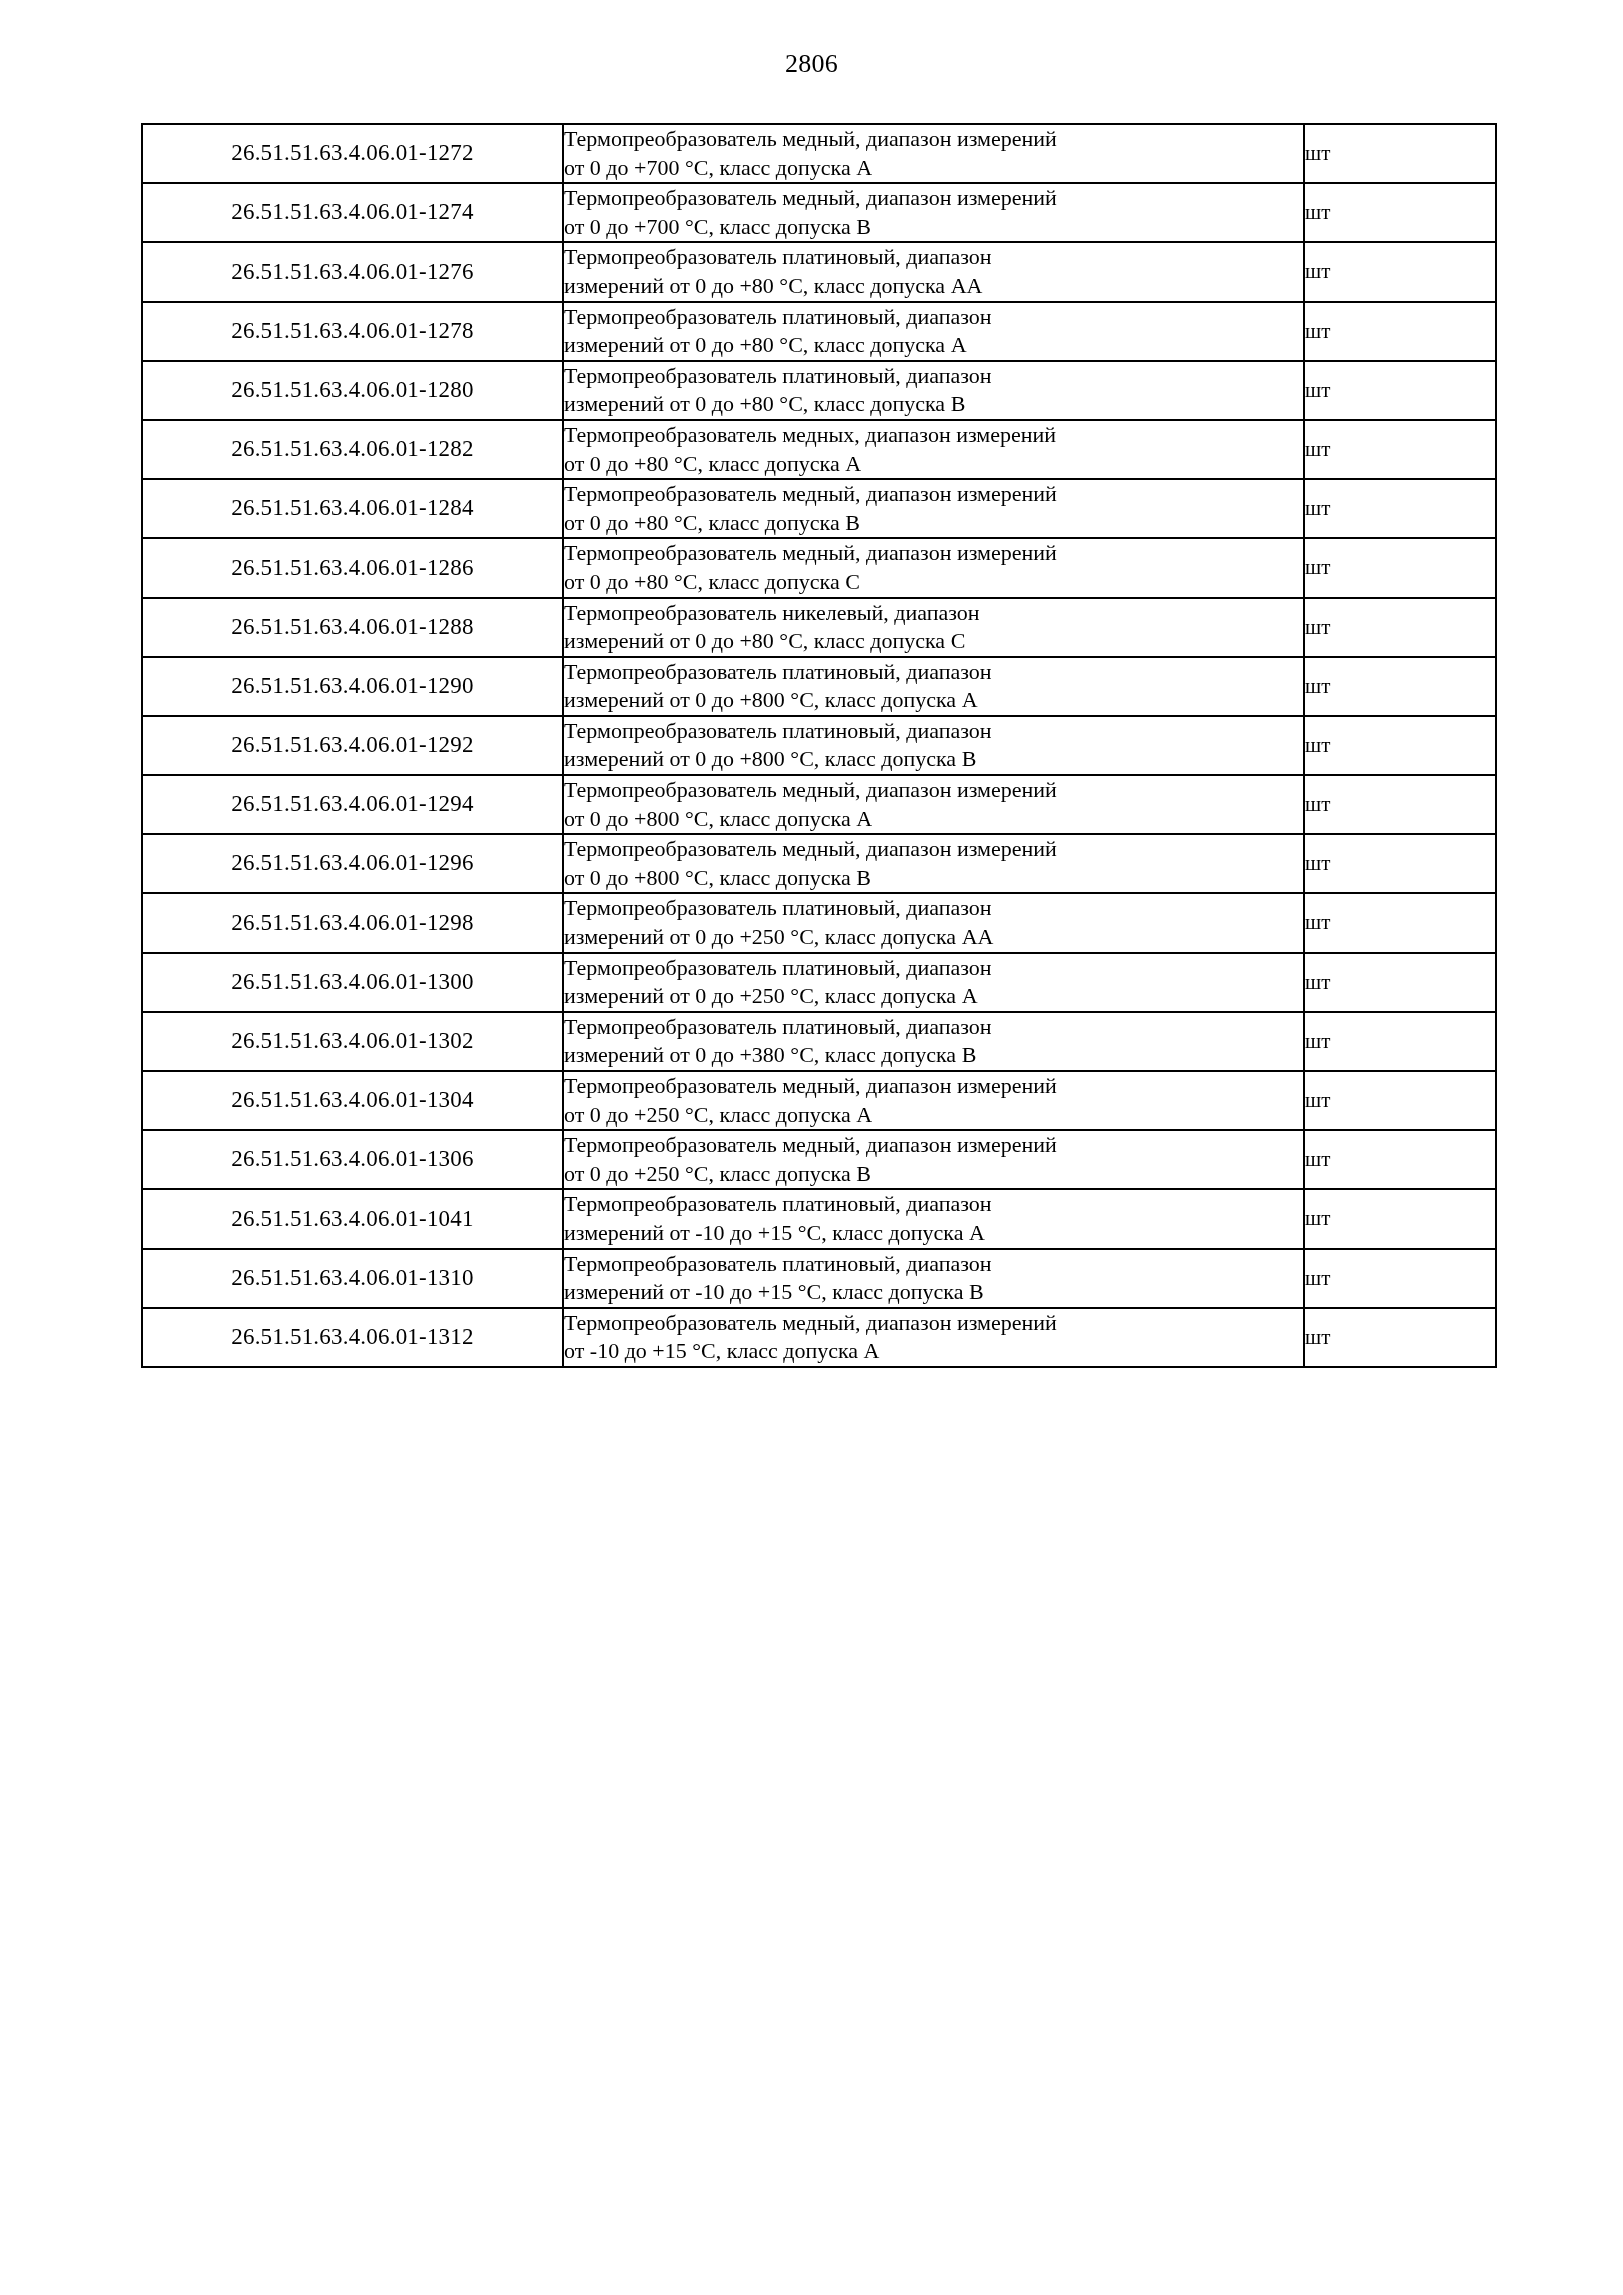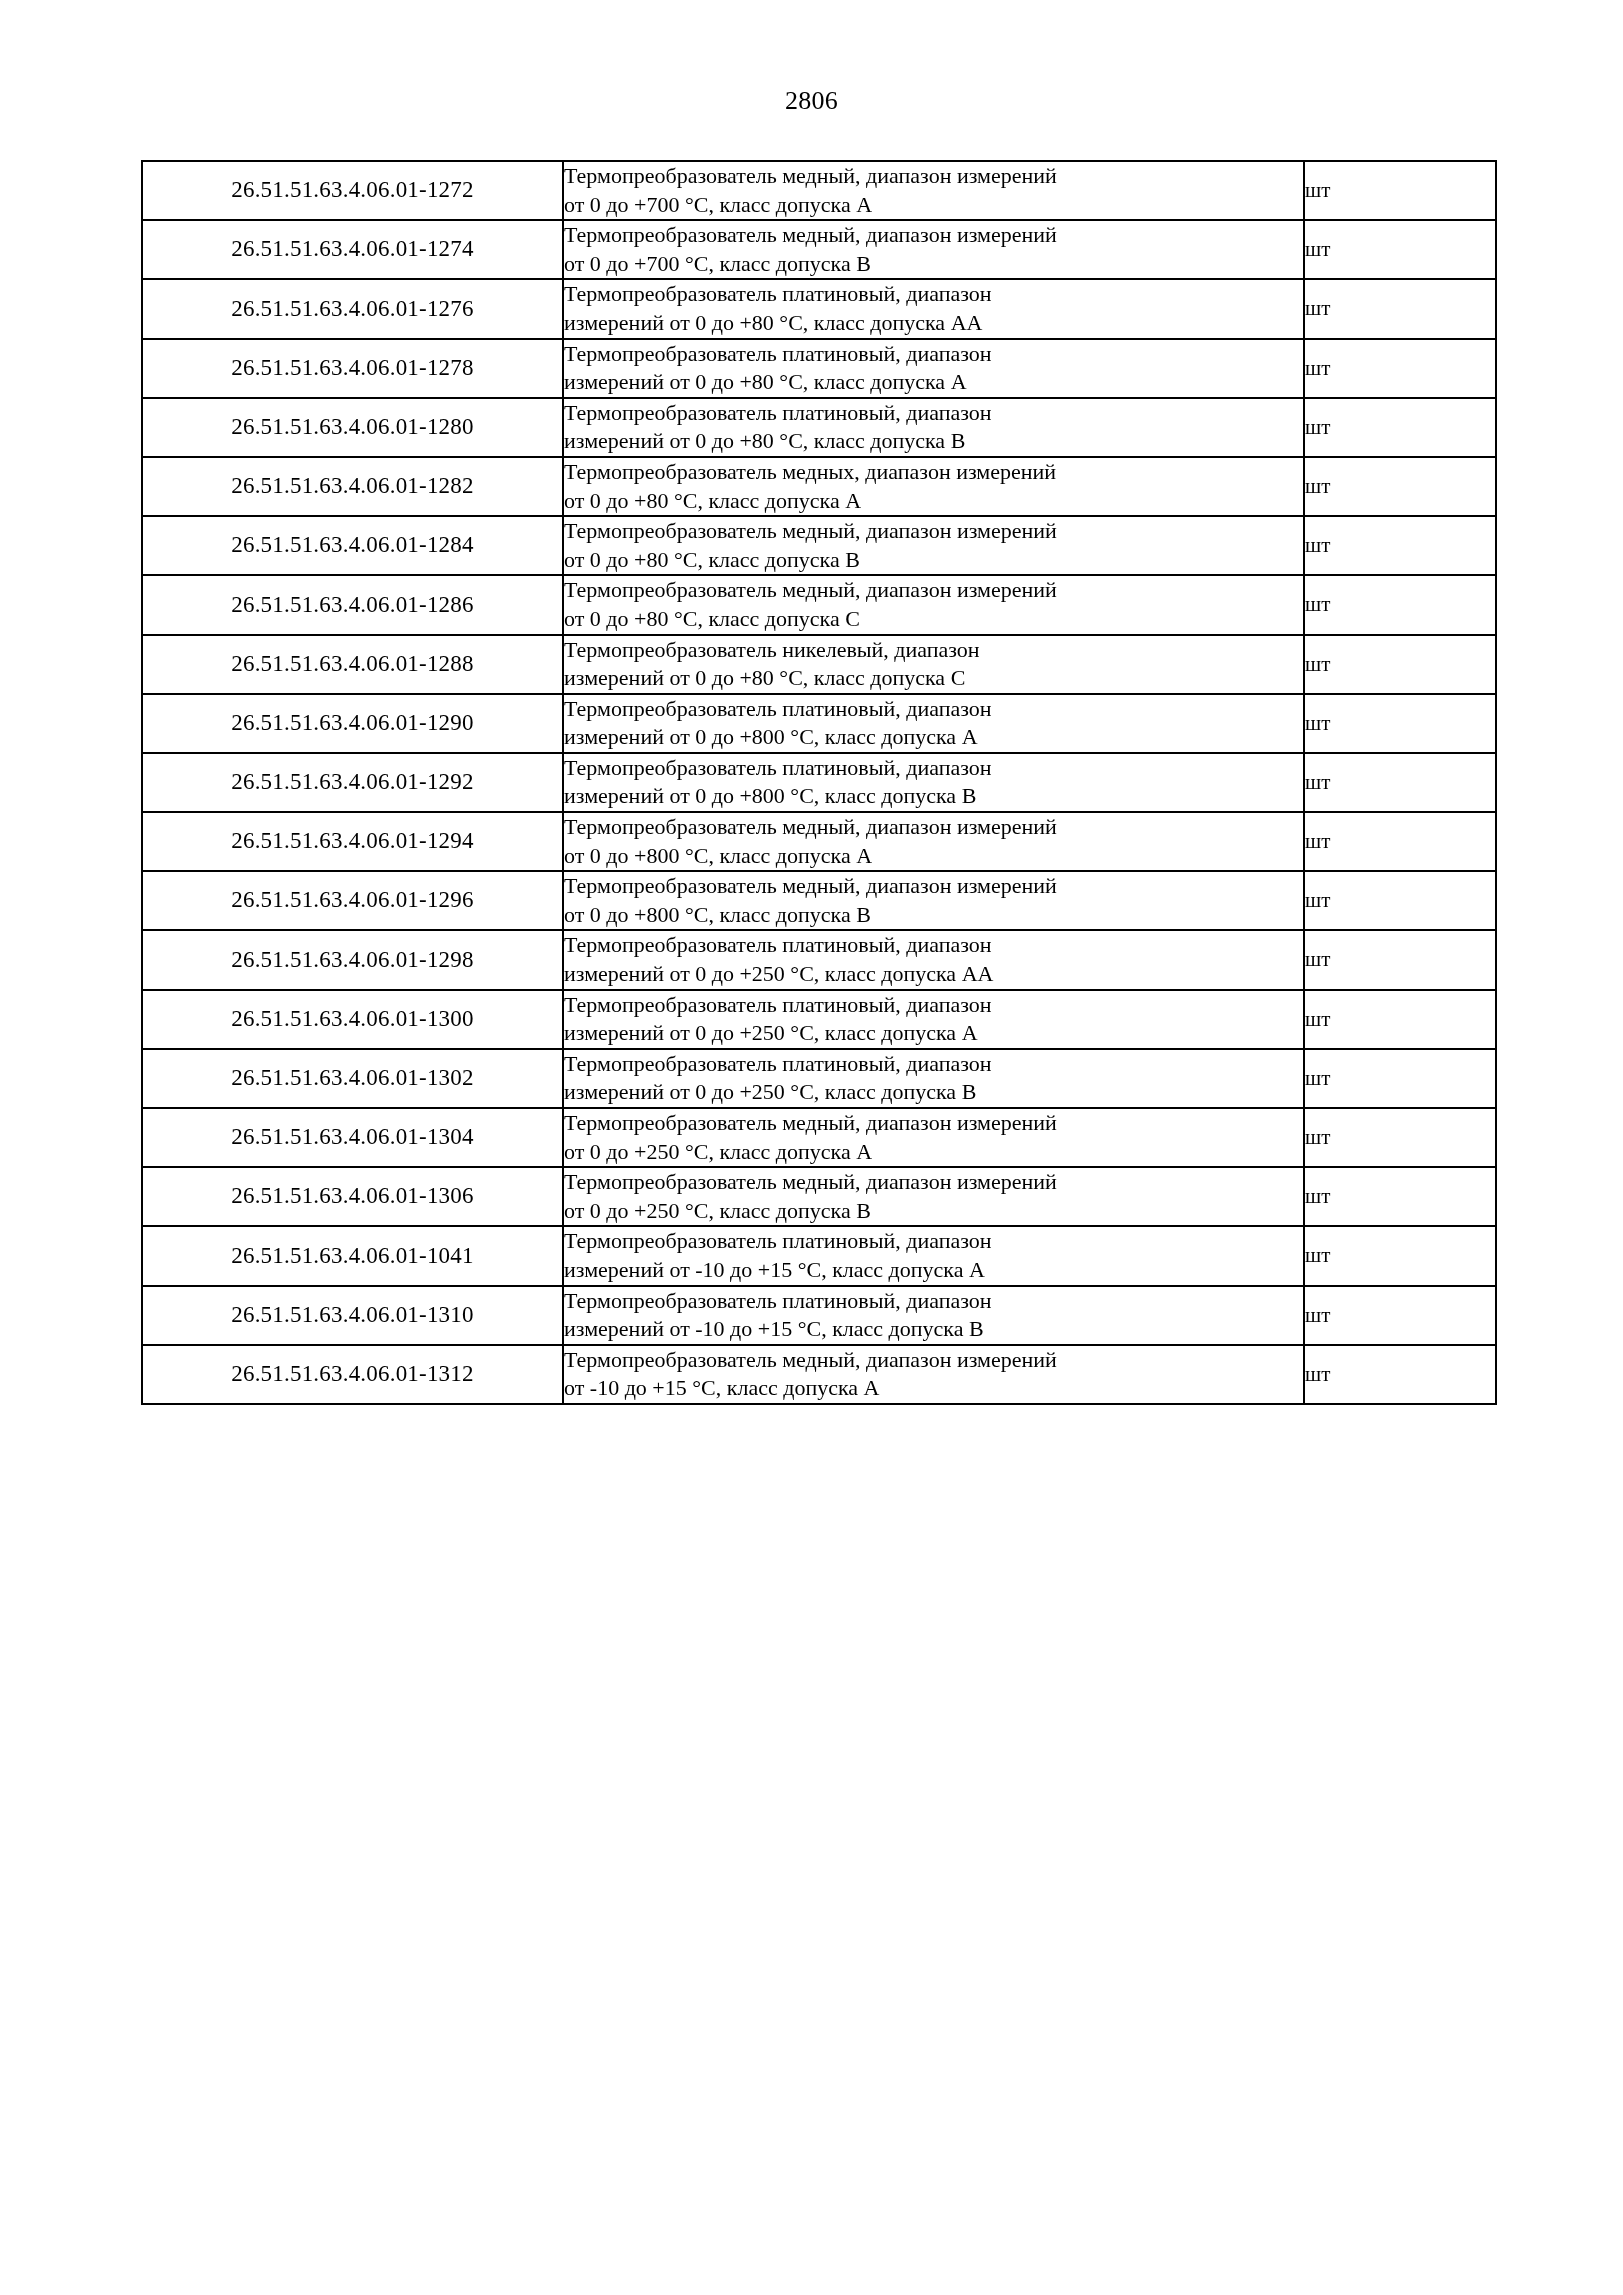--- a/index.html
+++ b/index.html
@@ -11,21 +11,21 @@
     width: 1623px;
     height: 2295px;
     font-family: "Liberation Serif", serif;
     color: #000000;
     position: relative;
   }
   .page {
     box-sizing: border-box;
     width: 1623px;
     height: 2295px;
-    padding: 88px 141px 0 141px;
+    padding: 51px 141px 0 141px;
   }
   .page-number {
     text-align: center;
     font-size: 26px;
     line-height: 1;
     margin: 0 0 46px 0;
     letter-spacing: 0.3px;
   }
   table.catalog {
     border-collapse: collapse;
@@ -207,21 +207,21 @@
           <span class="desc-line">Термопреобразователь платиновый, диапазон</span>
           <span class="desc-line">измерений от 0 до +250 °С, класс допуска А</span>
         </td>
         <td class="unit">шт</td>
       </tr>
 
       <tr>
         <td class="code">26.51.51.63.4.06.01-1302</td>
         <td class="desc">
           <span class="desc-line">Термопреобразователь платиновый, диапазон</span>
-          <span class="desc-line">измерений от 0 до +250 °С, класс допуска В</span>
+          <span class="desc-line">измерений от 0 до +380 °С, класс допуска В</span>
         </td>
         <td class="unit">шт</td>
       </tr>
 
       <tr>
         <td class="code">26.51.51.63.4.06.01-1304</td>
         <td class="desc">
           <span class="desc-line">Термопреобразователь медный, диапазон измерений</span>
           <span class="desc-line">от 0 до +250 °С, класс допуска А</span>
         </td>

